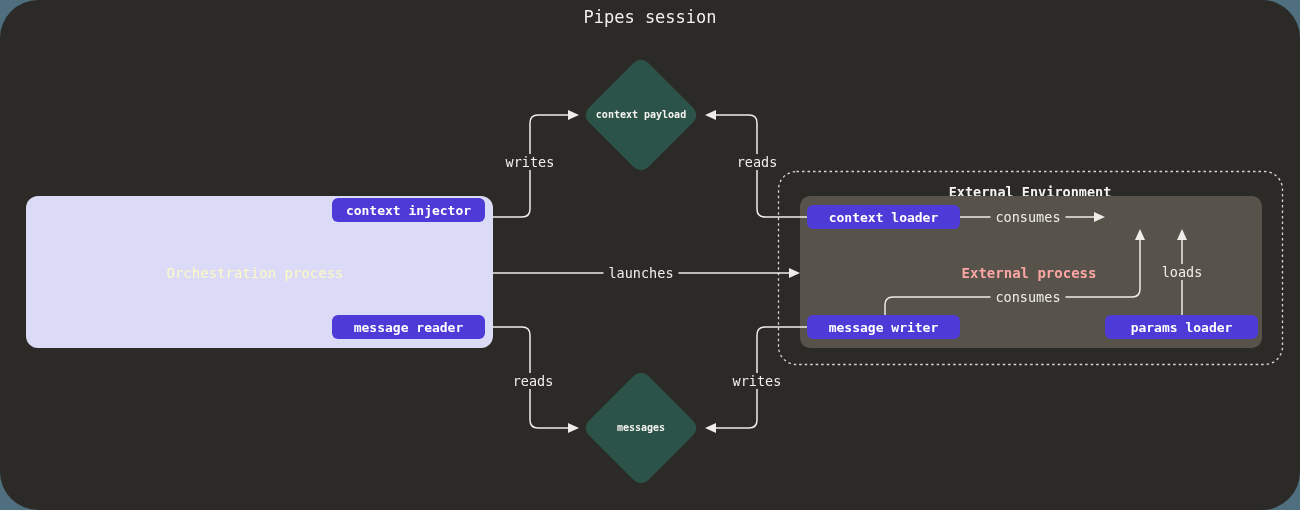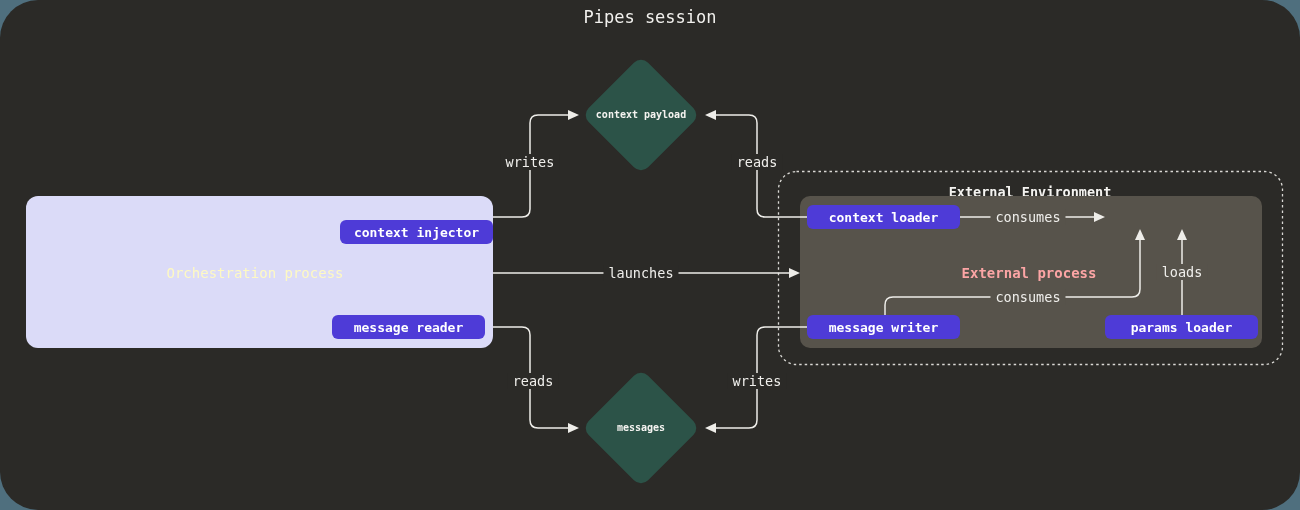--- a/index.html
+++ b/index.html
@@ -94,21 +94,21 @@
   <div class="title">Pipes session</div>
 
   <div class="diamond" style="left:599px;top:73px;"></div>
   <div class="diamond-label" style="left:641px;top:115px;">context payload</div>
 
   <div class="diamond" style="left:599px;top:386px;"></div>
   <div class="diamond-label" style="left:641px;top:428px;">messages</div>
 
   <div class="orch-box"></div>
   <div class="orch-label">Orchestration process</div>
-  <div class="node-btn" style="left:332px;top:220px;margin-left:8px;">context injector</div>
+  <div class="node-btn" style="left:332px;top:198px;">context injector</div>
   <div class="node-btn" style="left:332px;top:315px;">message reader</div>
 
   <div class="ext-dashed"></div>
   <div class="ext-title">External Environment</div>
   <div class="ext-process"></div>
   <div class="ext-process-label">External process</div>
   <div class="node-btn" style="left:807px;top:205px;">context loader</div>
   <div class="node-btn" style="left:807px;top:315px;">message writer</div>
   <div class="node-btn" style="left:1105px;top:315px;">params loader</div>
 

